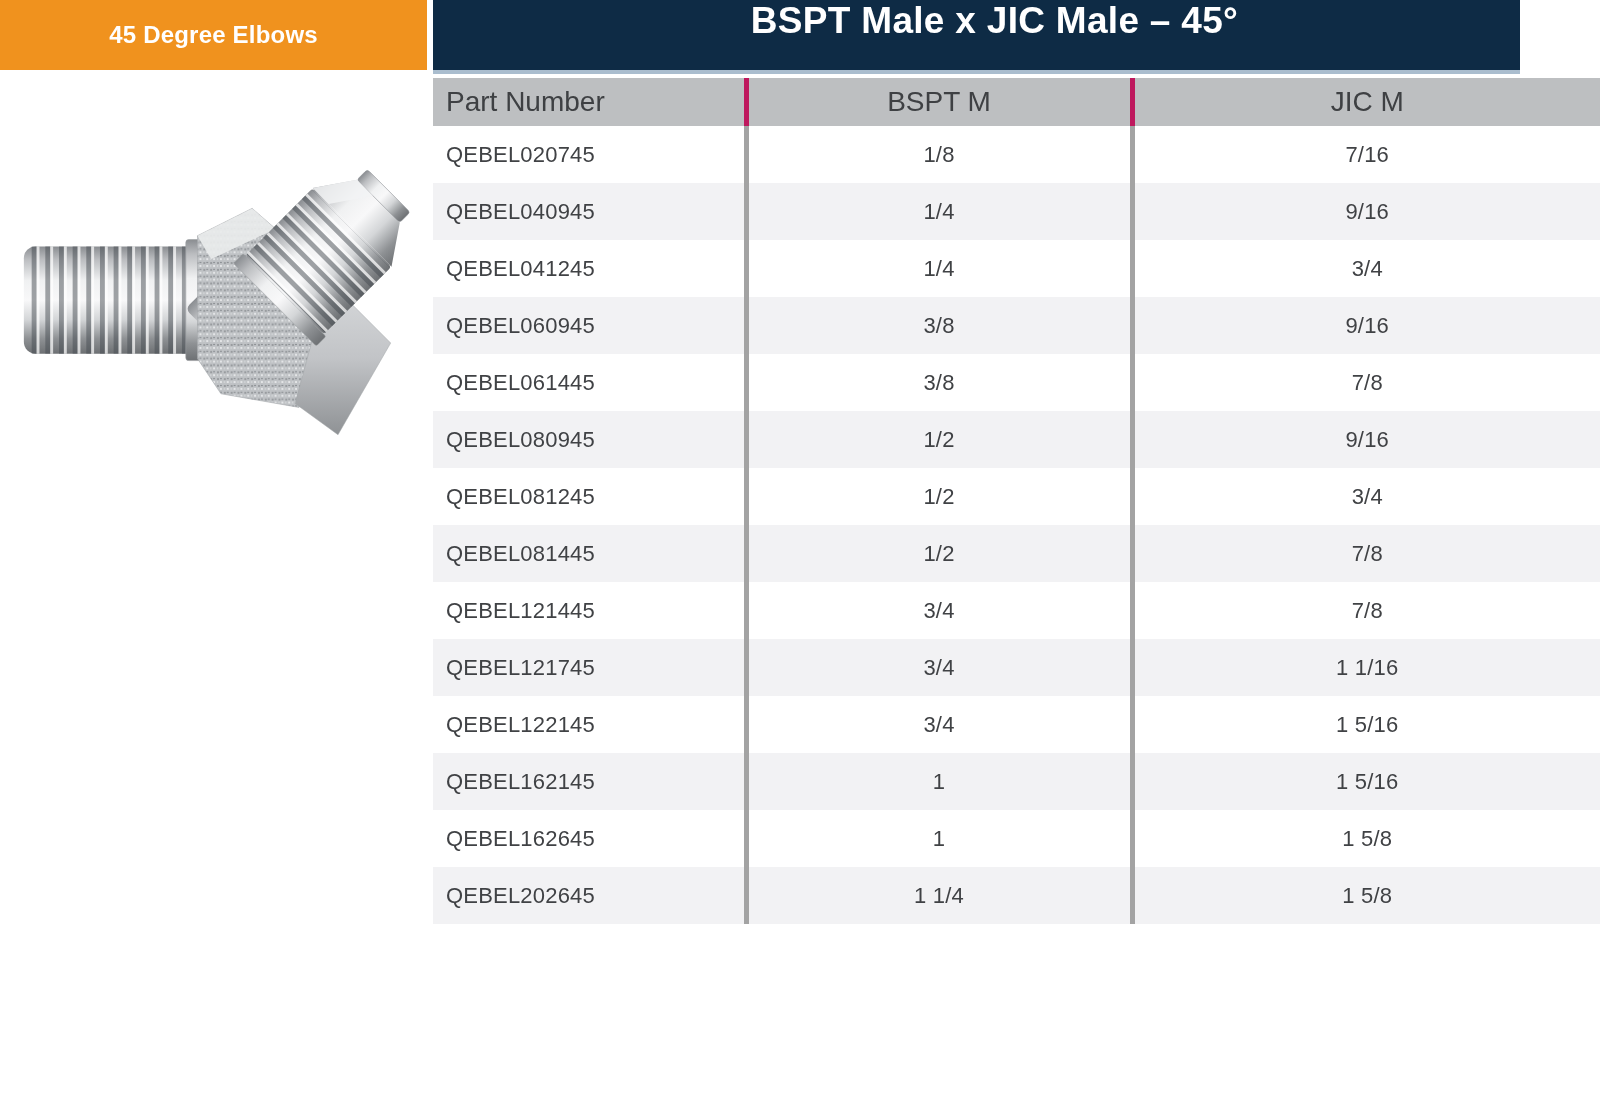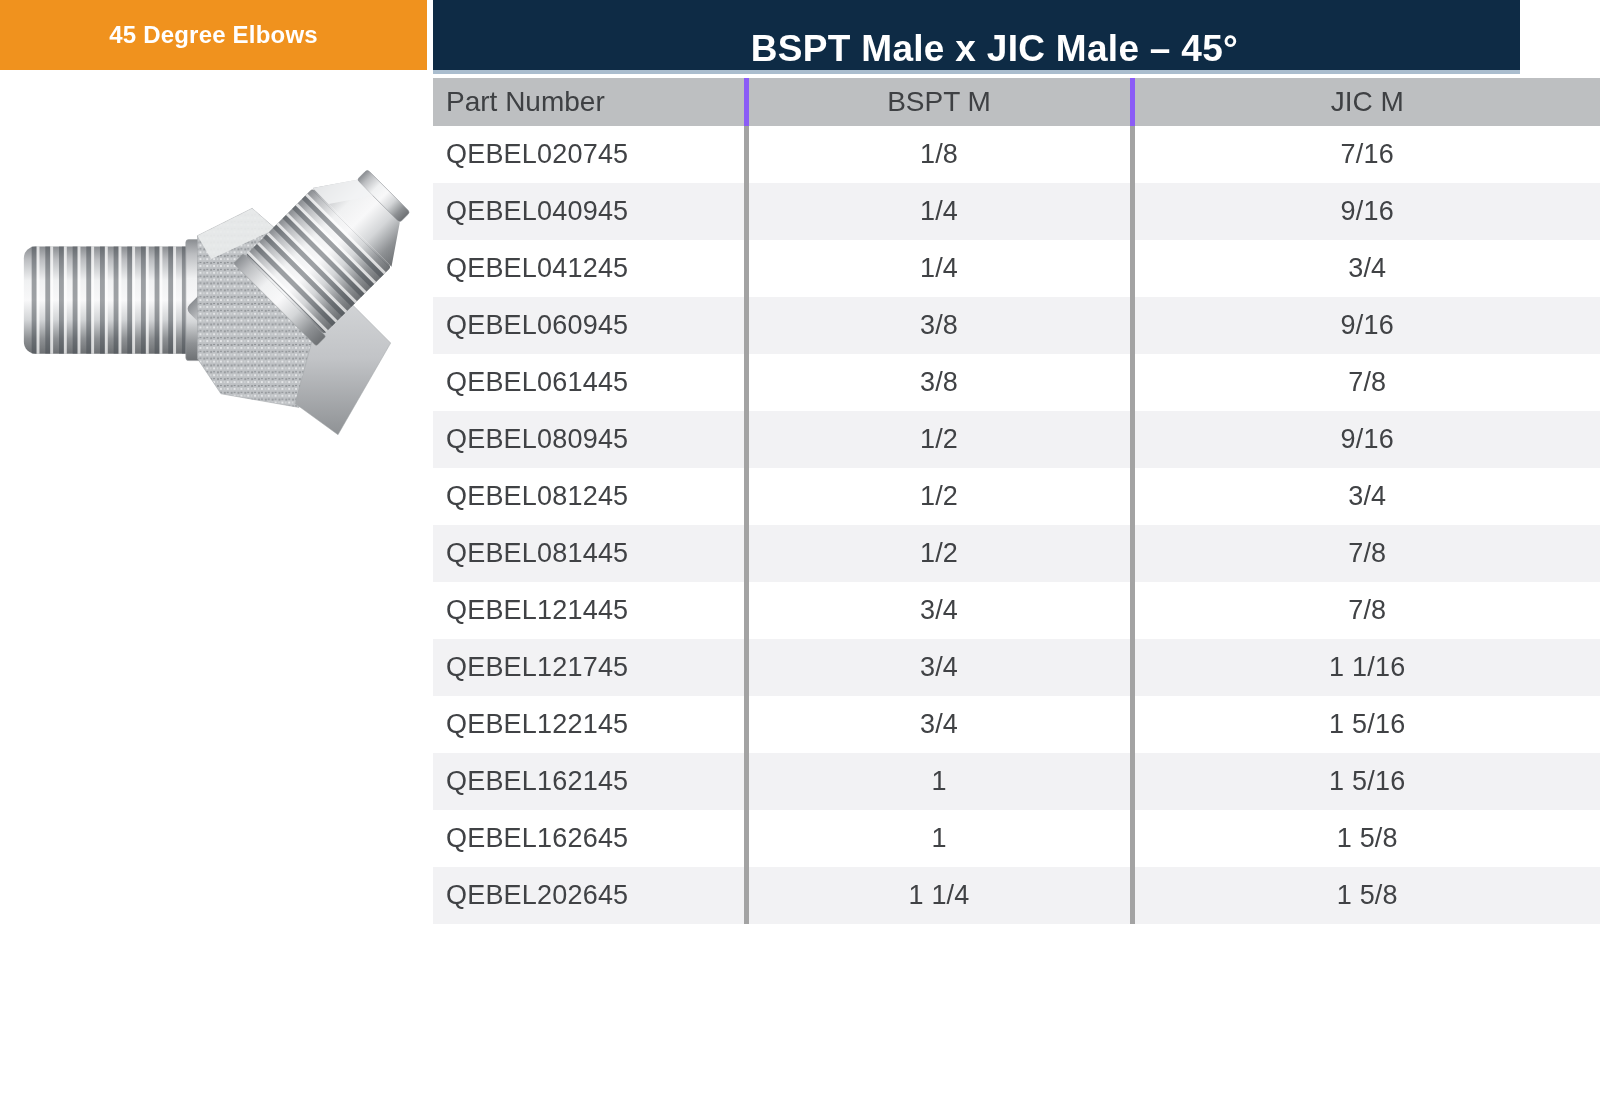--- a/index.html
+++ b/index.html
@@ -22,45 +22,45 @@
     background:var(--orange);
     display:flex;align-items:center;justify-content:center;
   }
   .banner span{
     color:#fff;font-size:24px;font-weight:bold;letter-spacing:.2px;
   }
   .title-bar{
     position:absolute;left:433px;top:0;width:1087px;height:74px;
     background:var(--navy);
     border-bottom:4px solid var(--accent-line);
-    display:flex;align-items:flex-end;justify-content:center;padding-left:36px;
+    display:flex;align-items:flex-start;justify-content:center;padding-left:36px;
   }
   .title-bar h1{
     color:#fff;font-size:37px;font-weight:bold;letter-spacing:.3px;
   }
   .photo{
     position:absolute;left:18px;top:148px;width:400px;height:312px;
   }
   .table-wrap{
     position:absolute;left:433px;top:78px;width:1167px;
   }
   table{border-collapse:collapse;width:100%;table-layout:fixed;}
   col.c1{width:313px;}
   col.c2{width:386px;}
   thead th{
     background:var(--table-header-bg);
     height:48px;
     font-size:28px;font-weight:400;color:var(--header-text);
     text-align:center;vertical-align:middle;
   }
   thead th:first-child{text-align:left;padding-left:13px;}
-  thead th + th{border-left:5px solid #8b5cf6;}
+  thead th + th{border-left:5px solid #be185d;}
   tbody td{
     height:57px;
-    font-size:27px;font-weight:400;color:var(--cell-text);
+    font-size:22px;font-weight:400;color:var(--cell-text);
     text-align:center;vertical-align:middle;
     letter-spacing:.2px;
   }
   tbody td:first-child{text-align:left;padding-left:13px;}
   tbody td + td{border-left:5px solid #a3a3a3;}
   tbody tr:nth-child(even){background:var(--row-alt-bg);}
   tbody tr:nth-child(odd){background:#ffffff;}
 </style>
 </head>
 <body>

